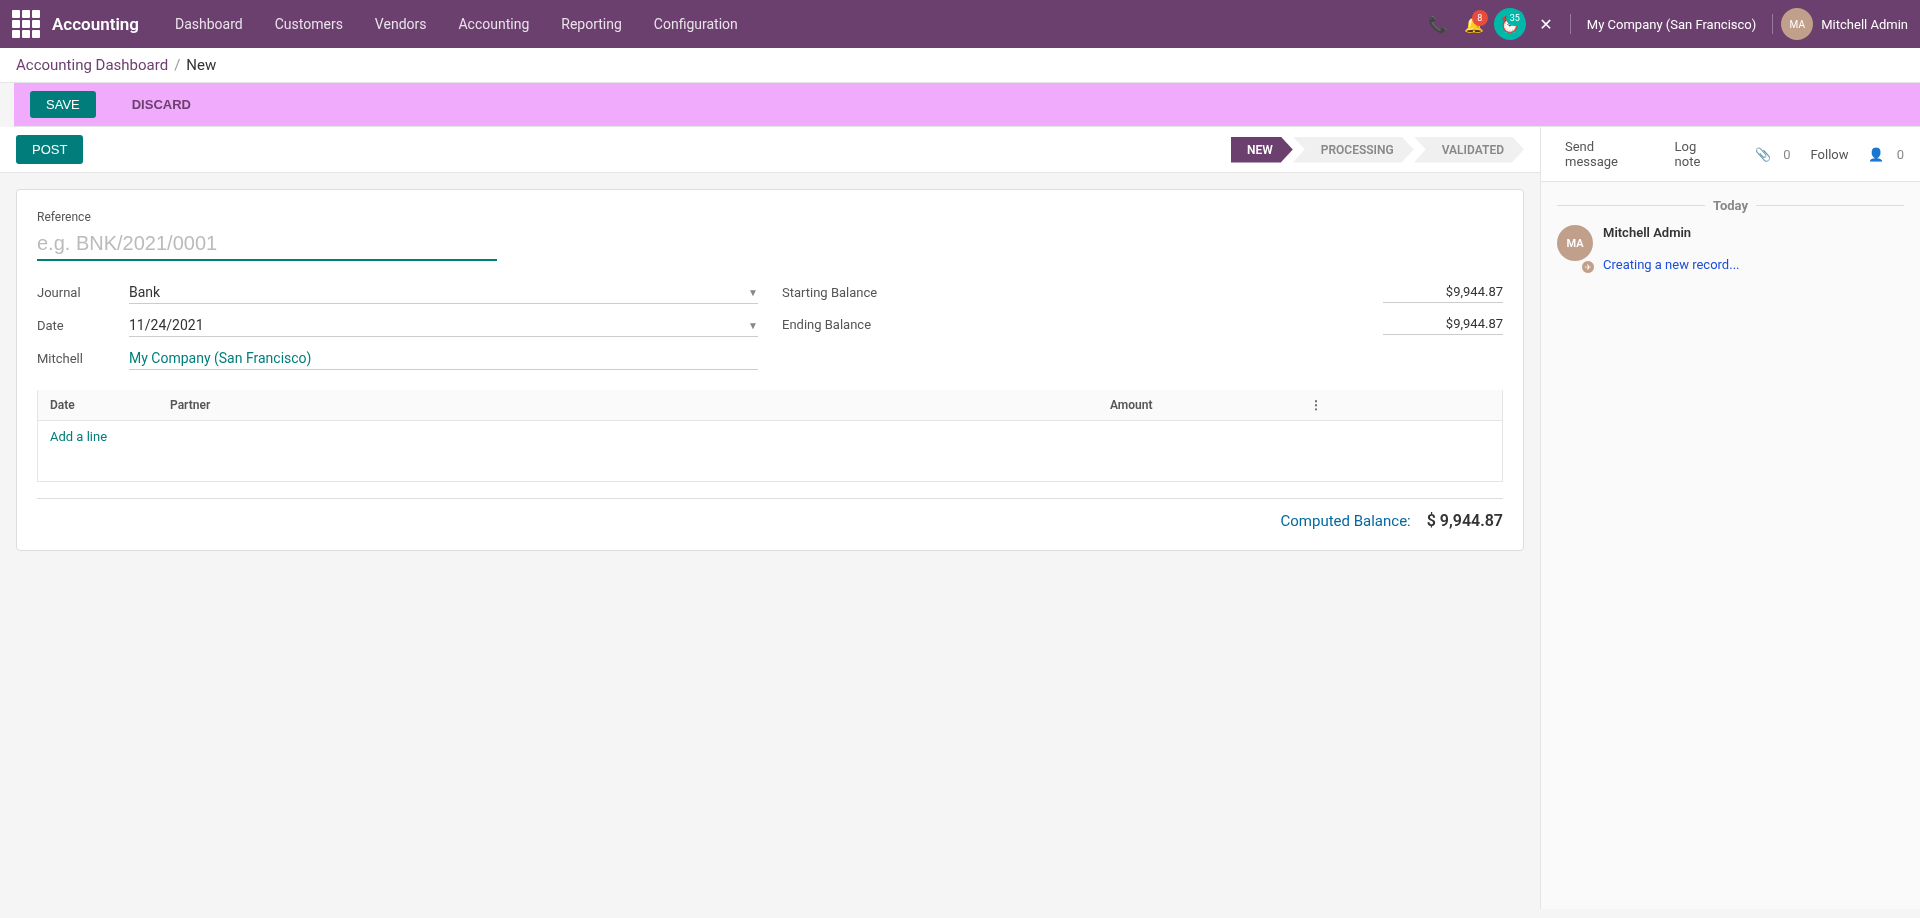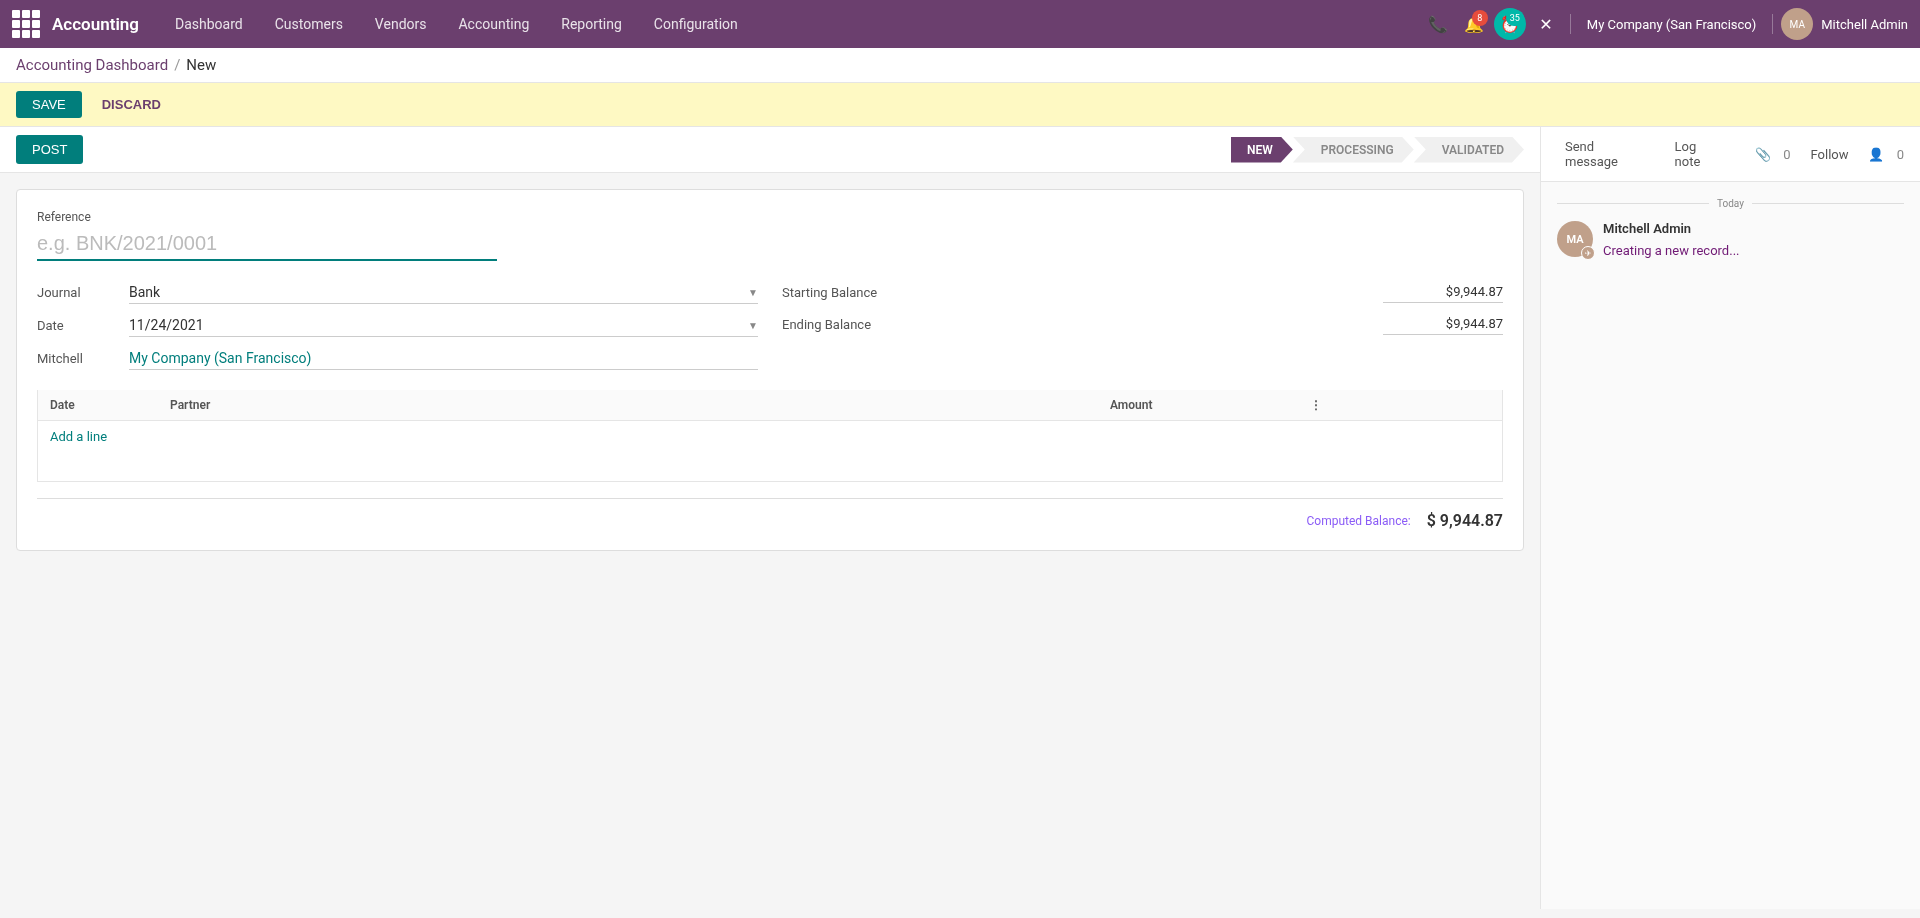--- a/index.html
+++ b/index.html
@@ -58,26 +58,27 @@
       border-bottom: 1px solid #e5e5e5;
     }
     .breadcrumb-link {
       color: #6b3f6e; cursor: pointer; font-size: 15px;
     }
     .breadcrumb-sep { margin: 0 6px; color: #999; font-size: 15px; }
     .breadcrumb-current { font-size: 15px; color: #333; }
 
     
     .action-bar {
-      background: #fef9c3;
+      background: #f0abfc;
       padding: 8px 16px;
       display: flex;
       align-items: center;
-      gap: 8px;
+      gap: 24px;
       border-bottom: 1px solid #e5e5e5;
+      margin-left: 14px;
     }
     .btn-save {
       background: #017e7c; color: white; border: none;
       padding: 6px 16px; border-radius: 3px; cursor: pointer; font-size: 13px; font-weight: 500;
     }
     .btn-discard {
       background: transparent; color: #6b3f6e; border: none;
       padding: 6px 12px; cursor: pointer; font-size: 13px; font-weight: 700;
     }
 
@@ -194,21 +195,21 @@
 
     .computed-balance-row {
       margin-top: 16px;
       border-top: 1px solid #ddd;
       padding-top: 12px;
       display: flex;
       justify-content: flex-end;
       align-items: center;
       gap: 16px;
     }
-    .computed-label { font-size: 12px; color: #8b5cf6; }
+    .computed-label { font-size: 15px; color: #0369a1; }
     .computed-value { font-size: 16px; font-weight: 600; color: #333; }
 
     
     .right-panel {
       width: 380px;
       background: #fafafa;
       border-left: 1px solid #e5e5e5;
       display: flex;
       flex-direction: column;
     }
@@ -217,37 +218,37 @@
       border-bottom: 1px solid #e5e5e5; background: white; gap: 12px;
     }
     .right-panel-action {
       color: #555; cursor: pointer; font-size: 13px; padding: 4px 8px;
     }
     .right-panel-spacer { flex: 1; }
     .right-panel-meta { display: flex; align-items: center; gap: 12px; color: #888; font-size: 13px; }
 
     .right-panel-content { padding: 16px; flex: 1; overflow-y: auto; }
     .today-divider {
-      text-align: center; font-size: 10px; color: #888; margin-bottom: 12px;
-      display: flex; align-items: center; gap: 8px;
+      text-align: center; font-size: 13px; color: #888; margin-bottom: 12px;
+      display: flex; align-items: center; gap: 8px; font-weight: bold;
     }
     .today-divider::before, .today-divider::after {
       content: ''; flex: 1; height: 1px; background: #ddd;
     }
 
     .message-item {
       display: flex; gap: 10px; margin-bottom: 12px;
     }
     .msg-avatar {
       width: 36px; height: 36px; border-radius: 50%; background: #c0a08a;
       flex-shrink: 0; overflow: hidden; display: flex; align-items: center; justify-content: center;
     }
     .msg-body { flex: 1; }
     .msg-name { font-size: 13px; font-weight: 600; color: #333; }
-    .msg-text { font-size: 13px; color: #701a75; margin-top: 7px; }
+    .msg-text { font-size: 13px; color: #1d4ed8; margin-top: 17px; }
     .msg-icon-wrap { position: relative; }
     .msg-status-icon {
       position: absolute; bottom: -2px; right: -2px;
       width: 14px; height: 14px; border-radius: 50%; background: #c0a08a;
       border: 1px solid white; display: flex; align-items: center; justify-content: center;
       font-size: 8px; color: white;
     }
 
     .dropdown-arrow { font-size: 10px; margin-left: 4px; color: #888; }
     .col-sort { font-size: 10px; margin-left: 2px; }

